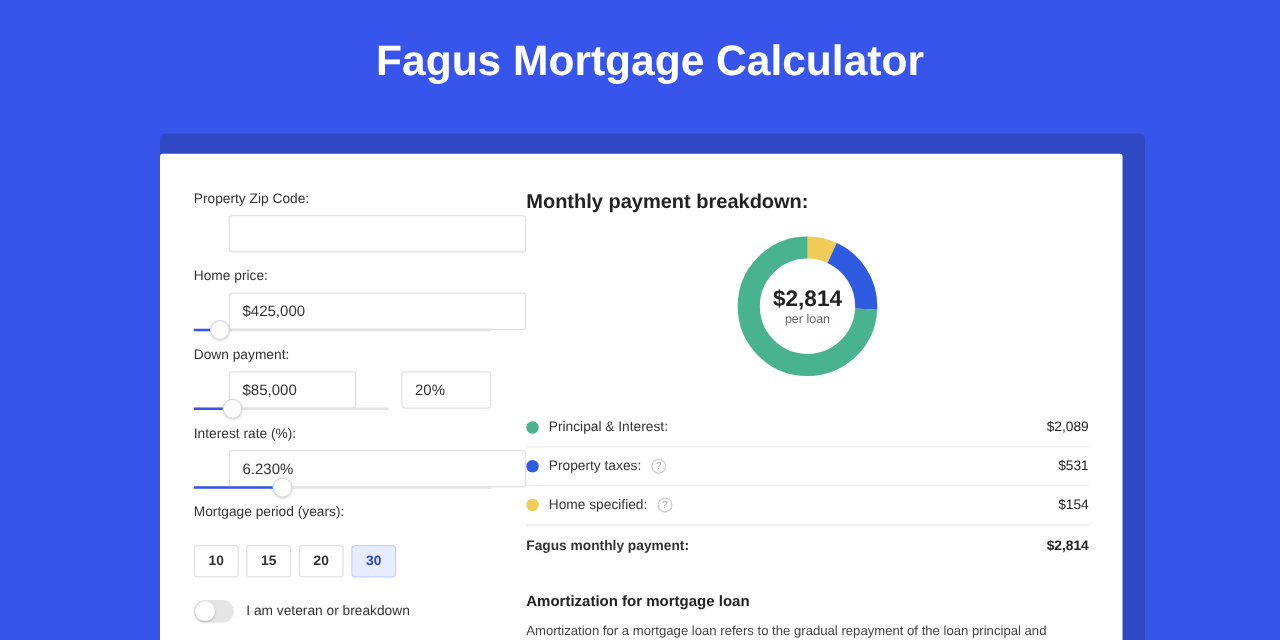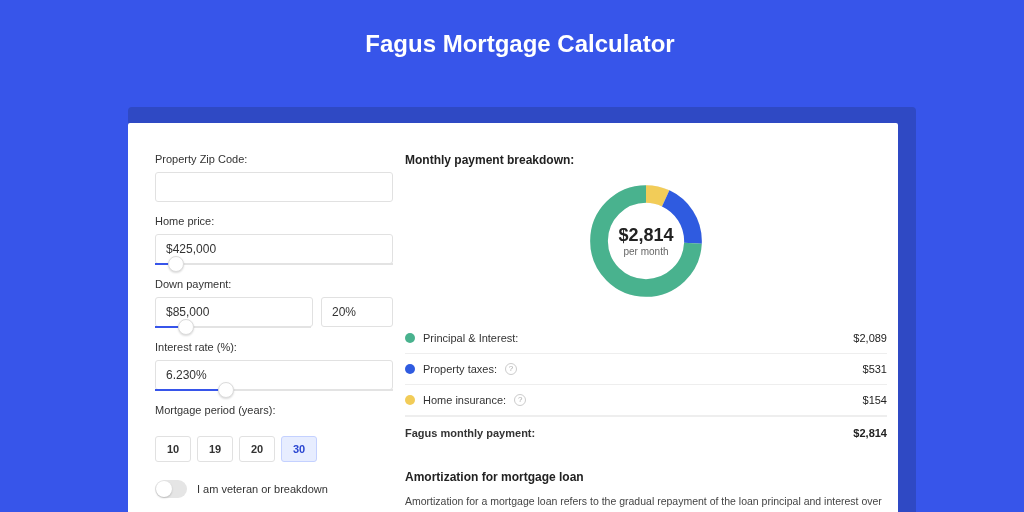--- a/index.html
+++ b/index.html
@@ -7,59 +7,60 @@
     font-family: -apple-system, BlinkMacSystemFont, "Segoe UI", Arial, sans-serif;
     background: #3755ea;
     width: 1024px;
     height: 512px;
     overflow: hidden;
     position: relative;
   }
   .page-title {
     color: #fff;
     text-align: center;
-    font-size: 24px;
+    font-size: 34px;
     font-weight: 700;
     padding: 30px 0 22px 16px;
   }
   .panel-shadow {
     position: absolute;
     left: 128px;
     top: 107px;
     width: 788px;
     height: 405px;
     background: #2f49c4;
     border-radius: 4px 4px 0 0;
   }
   .panel {
     position: absolute;
     left: 128px;
     top: 123px;
     width: 770px;
     height: 389px;
     background: #fff;
     border-radius: 2px 2px 0 0;
-    padding: 30px 11px 0 27px;
+    padding: 30px 27px 0 27px;
     display: flex;
-    gap: 12px;
+    gap: 28px;
     overflow: hidden;
   }
   .col-left { width: 238px; flex-shrink: 0; }
   .col-right { flex: 1; }
 
   .field-label { font-size: 11px; color: #333; margin-bottom: 7px; }
   .text-input {
     width: 100%;
     height: 30px;
     border: 1px solid #e1e1e1;
     border-radius: 3px;
     padding: 0 10px;
     font-size: 12px;
     color: #333;
     background: #fff;
+    margin-left: 28px;
   }
   .field-block { margin-bottom: 13px; position: relative; }
 
   .slider-track { position: relative; height: 2px; background: #e3e3e3; margin-top: -1px; }
   .slider-fill { position: absolute; left: 0; top: 0; height: 2px; background: #3755ea; }
   .slider-thumb {
     position: absolute; top: -7px; width: 16px; height: 16px;
     background: #fff; border: 1px solid #dcdcdc; border-radius: 50%;
     box-shadow: 0 1px 2px rgba(0,0,0,0.15);
   }
@@ -80,21 +81,21 @@
   .toggle {
     width: 32px; height: 18px; background: #e5e5e5; border-radius: 10px;
     position: relative; cursor: pointer;
   }
   .toggle-knob {
     position: absolute; left: 1px; top: 1px; width: 16px; height: 16px;
     background: #fff; border-radius: 50%; box-shadow: 0 1px 2px rgba(0,0,0,0.2);
   }
   .toggle-label { font-size: 11px; color: #333; }
 
-  .breakdown-title { font-size: 12px; font-weight: 700; color: #222; margin-bottom: 12px; }
+  .breakdown-title { font-size: 16px; font-weight: 700; color: #222; margin-bottom: 12px; }
 
   .donut-wrap { display: flex; justify-content: center; margin-bottom: 20px; }
   .donut { position: relative; width: 124px; height: 124px; }
   .donut svg { width: 124px; height: 124px; transform: rotate(-90deg); }
   .donut-center {
     position: absolute; left: 0; top: 0; width: 124px; height: 124px;
     display: flex; flex-direction: column; align-items: center; justify-content: center;
   }
   .donut-center .amt { font-size: 18px; font-weight: 700; color: #222; }
   .donut-center .per { font-size: 10px; color: #666; }
@@ -160,21 +161,21 @@
       <div class="slider-track">
         <div class="slider-fill" style="width: 30%;"></div>
         <div class="slider-thumb" style="left: calc(30% - 8px);"></div>
       </div>
     </div>
 
     <div class="field-block">
       <div class="field-label">Mortgage period (years):</div>
       <div class="period-row">
           <div class="period-btn">10</div>
-          <div class="period-btn">19</div>
+          <div class="period-btn">15</div>
           <div class="period-btn">20</div>
           <div class="period-btn active">30</div>
         </div>
     </div>
 
     <div class="toggle-row">
       <div class="toggle">
         <div class="toggle-knob"></div>
       </div>
       <span class="toggle-label">I am veteran or breakdown</span>
@@ -190,21 +191,21 @@
         <svg viewBox="0 0 42 42">
           <circle cx="21" cy="21" r="15.915" fill="none" stroke="#eee" stroke-width="6"></circle>
           <g>
               <circle cx="21" cy="21" r="15.915" fill="none" stroke="#f2cc58" stroke-width="6" stroke-dasharray="6.89 93.11" stroke-dashoffset="0"></circle>
               <circle cx="21" cy="21" r="15.915" fill="none" stroke="#2f5be0" stroke-width="6" stroke-dasharray="18.87 81.13" stroke-dashoffset="-6.89"></circle>
               <circle cx="21" cy="21" r="15.915" fill="none" stroke="#49b28e" stroke-width="6" stroke-dasharray="74.24 25.760000000000005" stroke-dashoffset="-25.76"></circle>
             </g>
         </svg>
         <div class="donut-center">
           <div class="amt">$2,814</div>
-          <div class="per">per month</div>
+          <div class="per">per loan</div>
         </div>
       </div>
     </div>
 
     <div>
         <div class="legend-row">
           <div class="legend-left">
             <span class="legend-dot" style="background: rgb(73, 178, 142);"></span>
             <span>Principal &amp; Interest:</span>
           </div>
@@ -214,21 +215,21 @@
           <div class="legend-left">
             <span class="legend-dot" style="background: rgb(47, 91, 224);"></span>
             <span>Property taxes:</span>
             <span class="info-icon">?</span>
           </div>
           <span class="legend-val">$531</span>
         </div>
         <div class="legend-row">
           <div class="legend-left">
             <span class="legend-dot" style="background: rgb(242, 204, 88);"></span>
-            <span>Home insurance:</span>
+            <span>Home specified:</span>
             <span class="info-icon">?</span>
           </div>
           <span class="legend-val">$154</span>
         </div>
         <div class="legend-row total">
           <div class="legend-left">Fagus monthly payment:</div>
           <span class="legend-val">$2,814</span>
         </div>
       </div>
 

